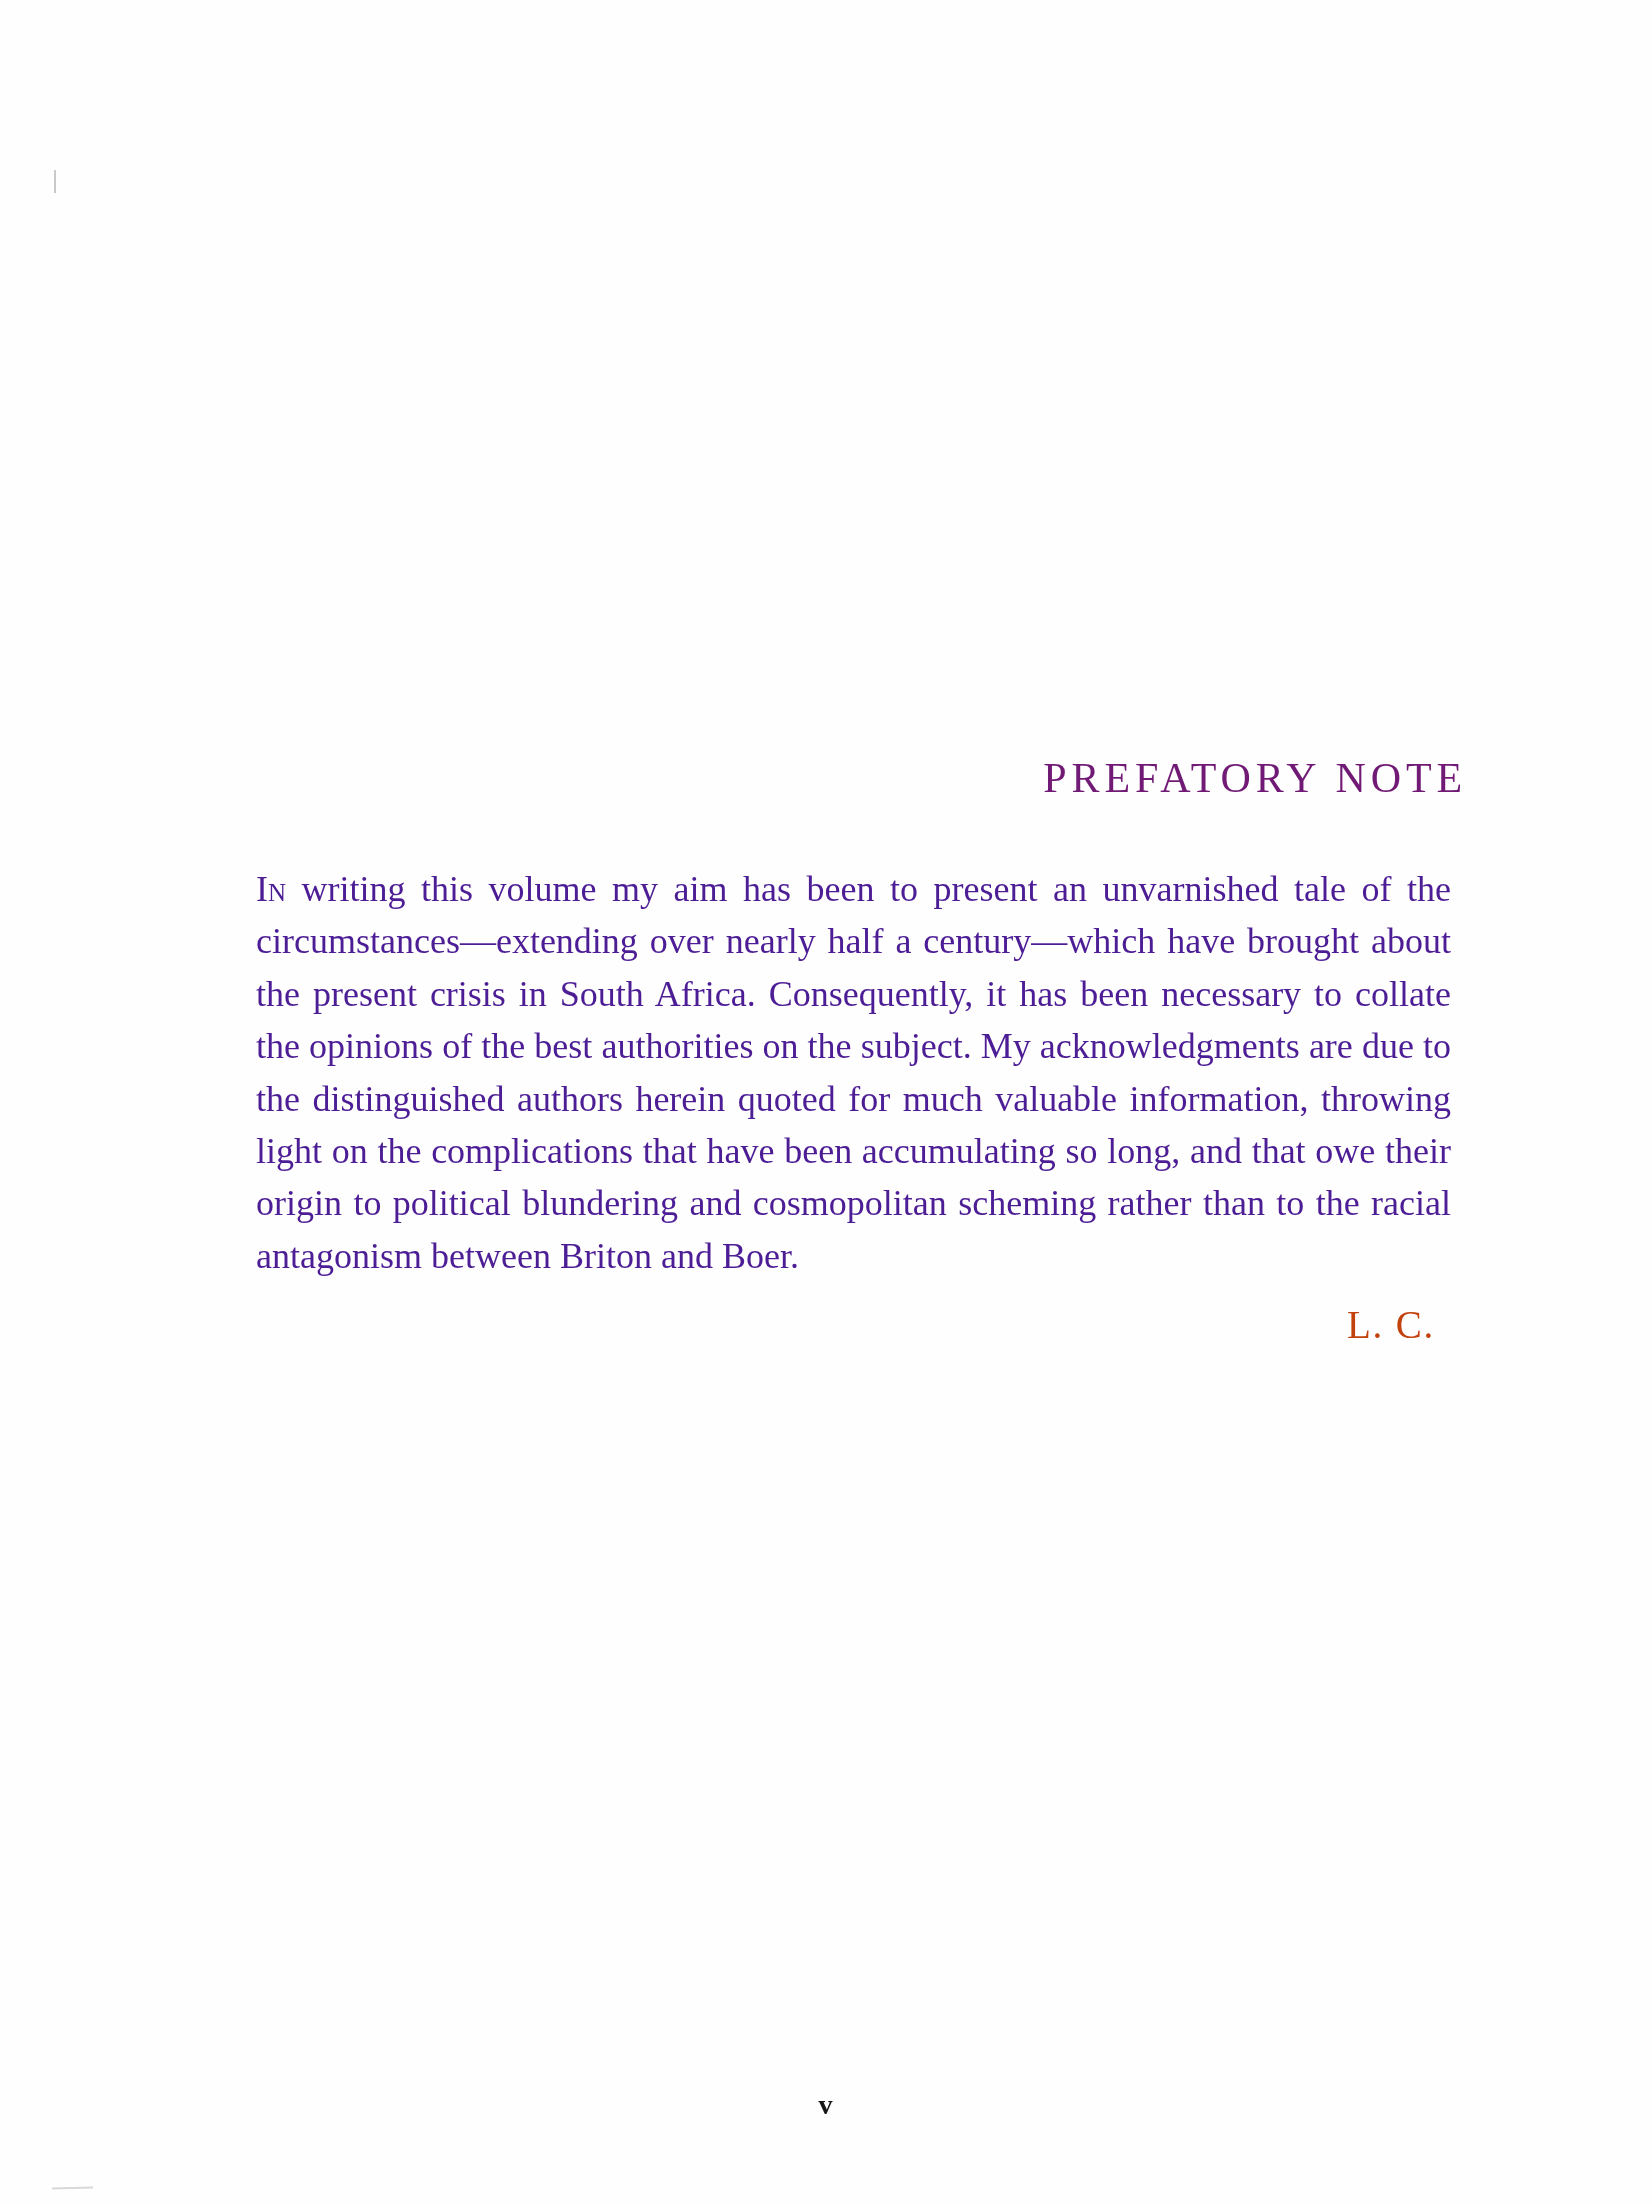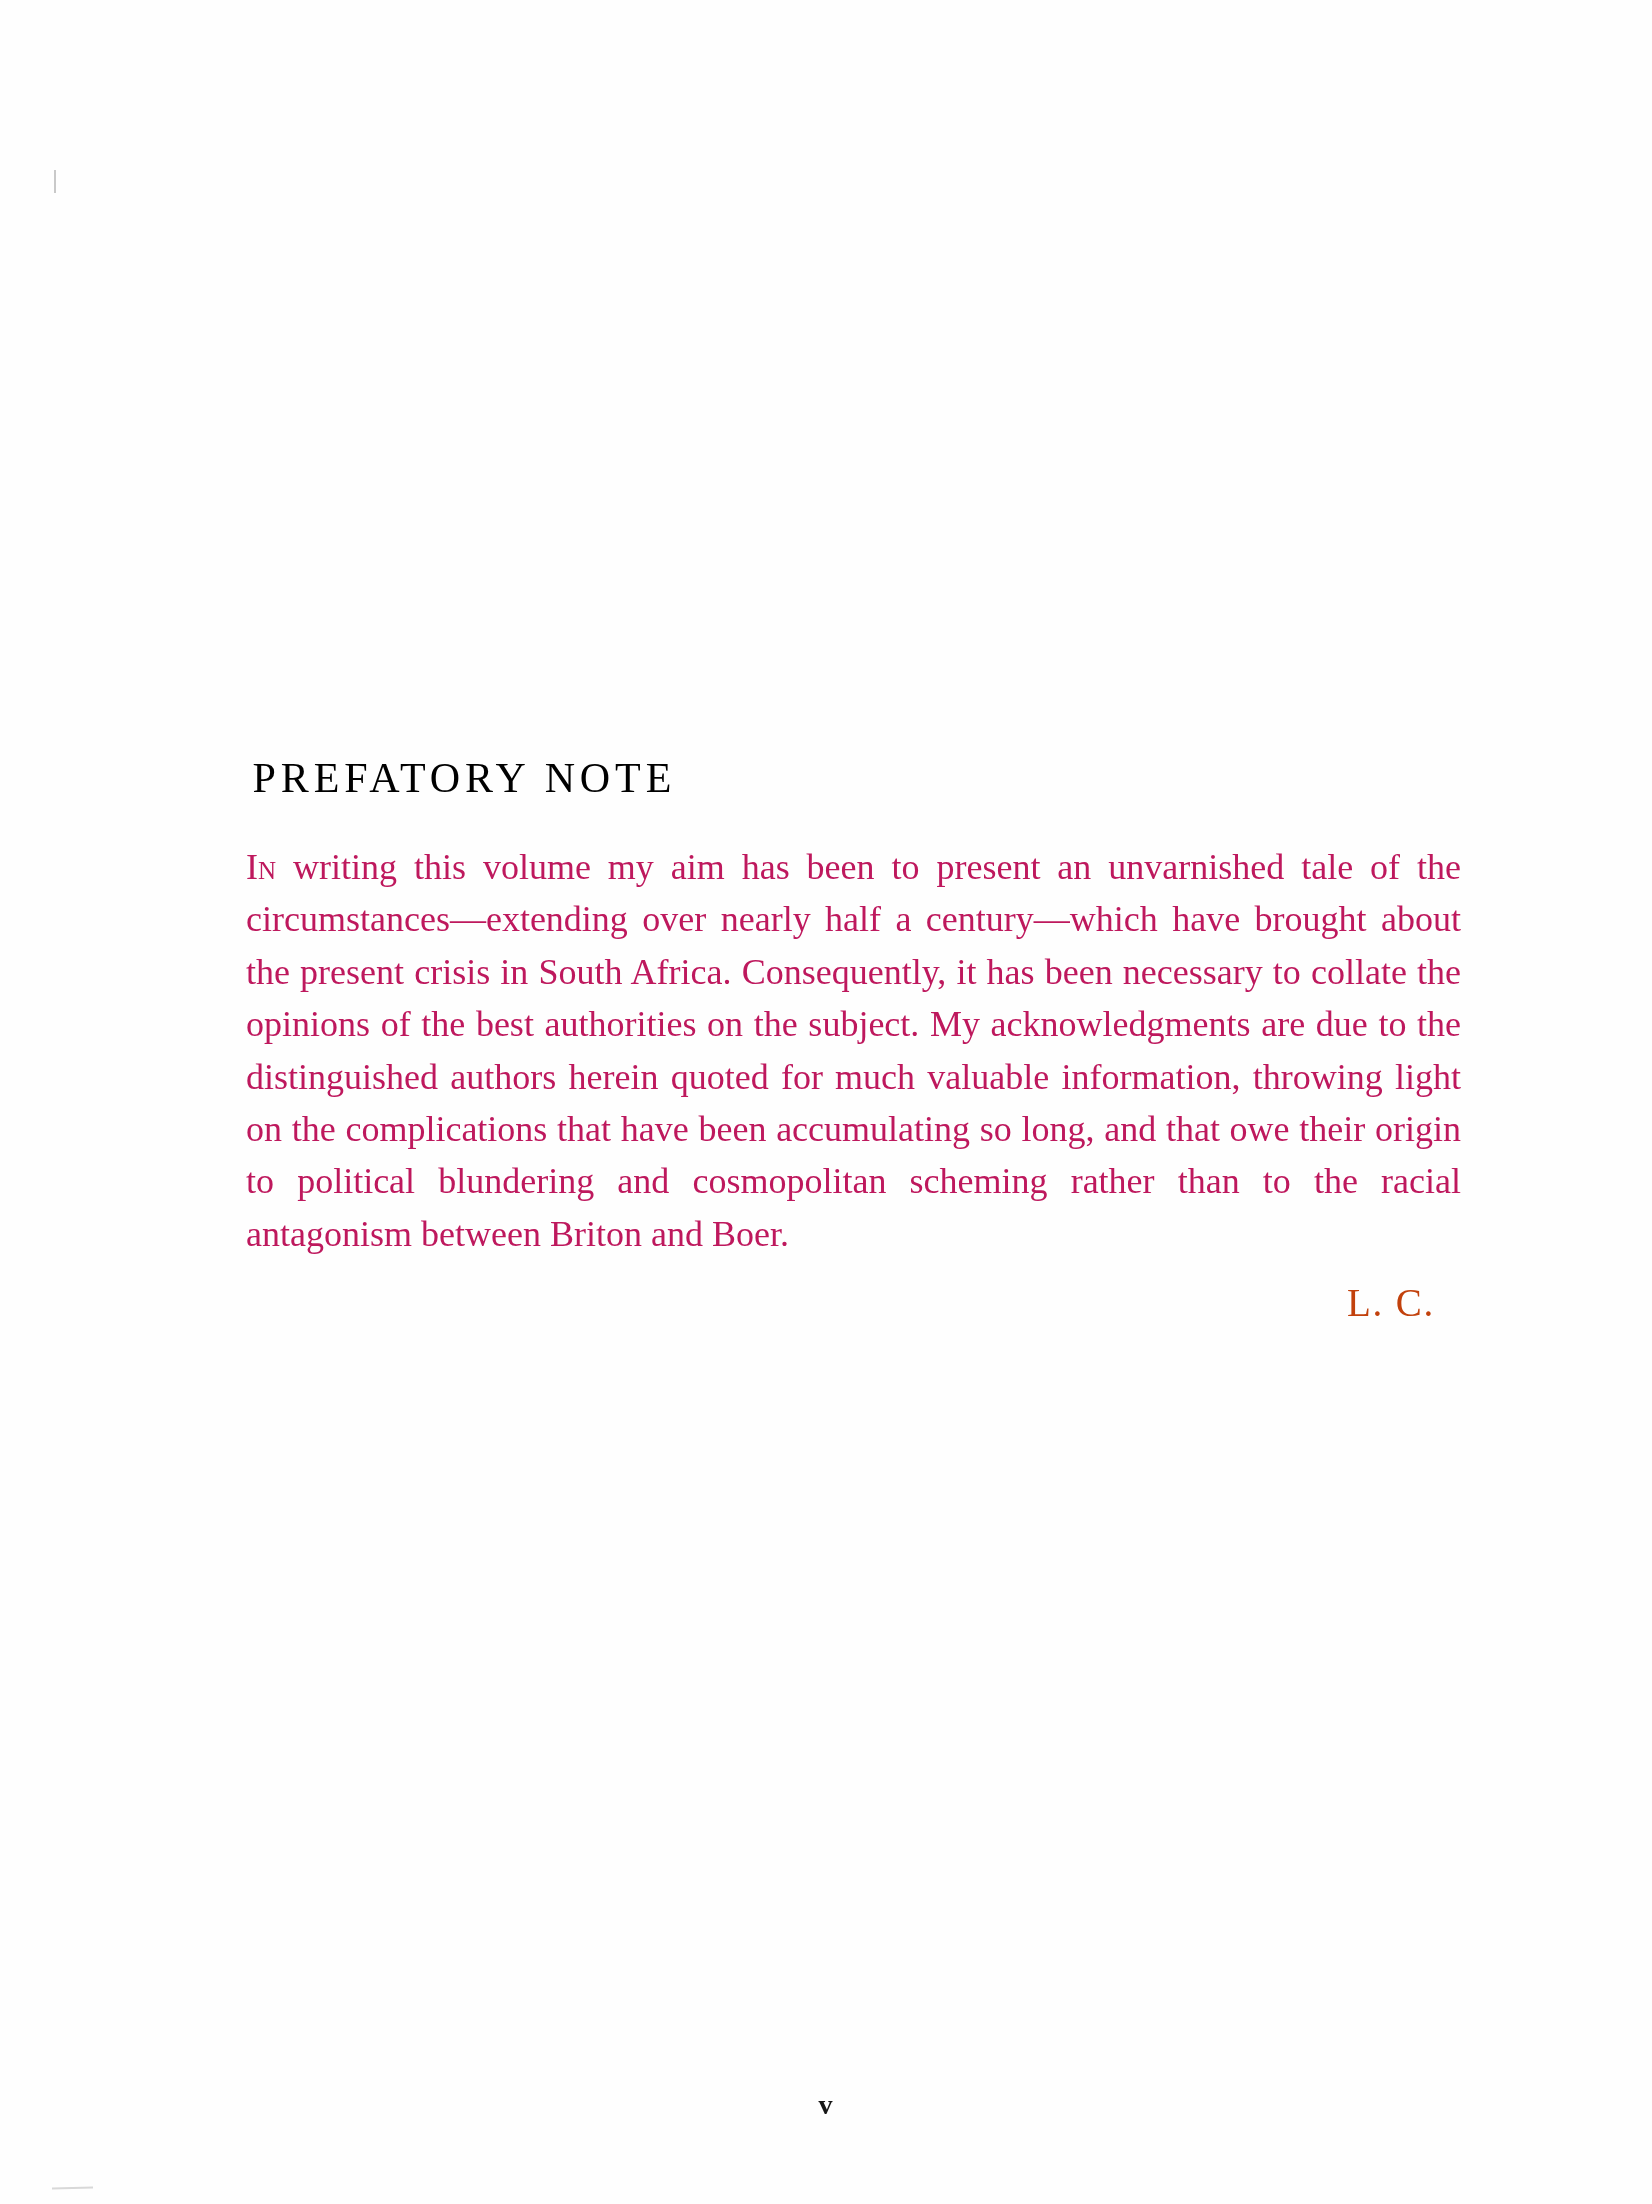--- a/index.html
+++ b/index.html
@@ -45,34 +45,34 @@
     position: absolute;
     left: 240px;
     top: 754px;
     width: 1227px;
   }
 
   .page-heading {
     font-family: "Liberation Serif", serif;
     font-size: 42px;
     letter-spacing: 4.9px;
-    text-align: left;
+    text-align: right;
     font-weight: 400;
-    color: #000000;
-    margin: 0 0 39px 0;
+    color: #701a75;
+    margin: 0 0 61px 0;
     padding-left: 12.5px;
   }
 
   .body-text {
     font-size: 36px;
     line-height: 1.455;
     text-align: justify;
     text-justify: inter-word;
-    color: #be185d;
-    margin: 6px;
+    color: #4c1d95;
+    margin: 16px;
   }
 
   .body-text .smallcaps {
     font-variant: small-caps;
     font-size: 36px;
   }
 
   .signature {
     margin-top: 19.7px;
     text-align: right;

